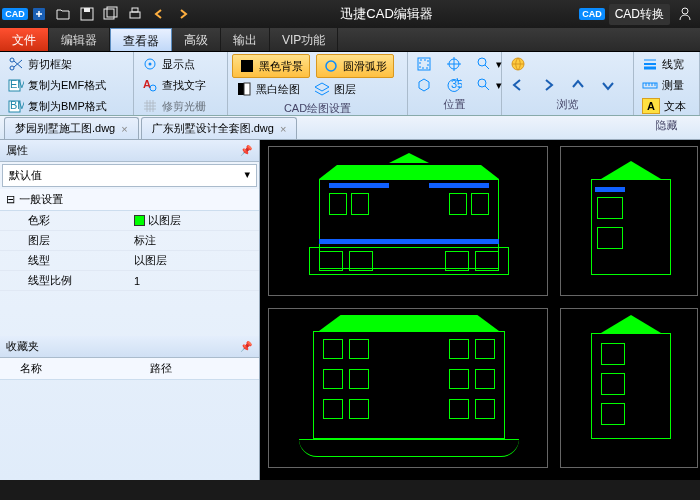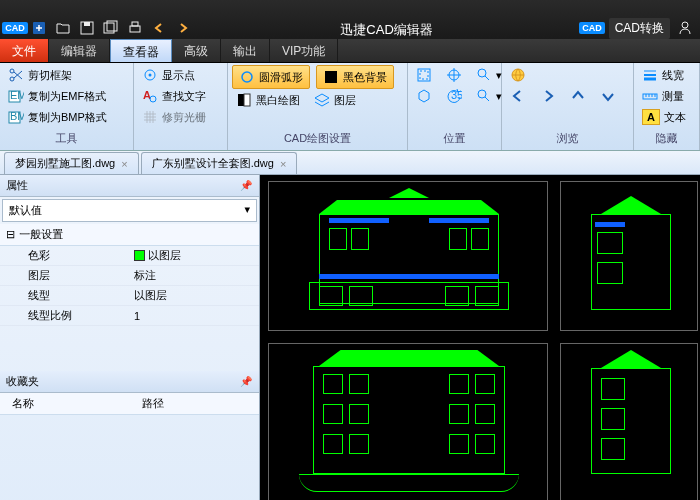--- a/index.html
+++ b/index.html
@@ -1,29 +1,29 @@
 <!DOCTYPE html>
 <html><head>
 <meta charset="utf-8">
 <style>
 *{margin:0;padding:0;box-sizing:border-box;font-family:"Microsoft YaHei",SimSun,sans-serif;font-size:11px;user-select:none}
 body{width:700px;height:500px;background:#1a1a1a;overflow:hidden}
-.titlebar{height:39px;background:linear-gradient(#2a2a2a,#1a1a1a);display:flex;align-items:flex-end;padding:0 4px;color:#fff}
+.titlebar{height:28px;background:linear-gradient(#2a2a2a,#1a1a1a);display:flex;align-items:center;padding:0 4px;color:#fff}
 .titlebar .tb-left{display:flex;gap:2px}
 .titlebar .tb-center{flex:1;text-align:center;font-size:13px}
 .titlebar .tb-right{display:flex;align-items:center;gap:4px}
 .tb-btn{width:22px;height:22px;display:flex;align-items:center;justify-content:center;border-radius:2px}
 .tb-btn svg{width:16px;height:16px}
 .cad-convert{background:#333;padding:2px 6px;border-radius:2px;font-size:12px}
 .cad-badge{background:#0a8cff;color:#fff;font-size:9px;padding:1px 3px;border-radius:2px;font-weight:bold}
 .menubar{height:24px;background:linear-gradient(#3a3a3a,#2a2a2a);display:flex;border-bottom:1px solid #000}
 .menu-tab{padding:4px 12px;color:#ddd;font-size:12px;border-right:1px solid #1a1a1a}
 .menu-tab.file{background:linear-gradient(#ff5030,#d03010);color:#fff}
 .menu-tab.active{background:linear-gradient(#e8f0ff,#c0d8f8);color:#000;border:1px solid #5a8cc0;border-bottom:none}
-.ribbon{height:88px;background:linear-gradient(#e0ecfa,#cde0f5);display:flex;border-bottom:1px solid #8aa}
+.ribbon{height:64px;background:linear-gradient(#e0ecfa,#cde0f5);display:flex;border-bottom:1px solid #8aa}
 .ribbon-group{border-right:1px solid #abc;display:flex;flex-direction:column;padding:2px 4px}
 .ribbon-group-body{flex:1;display:flex;flex-direction:column;gap:1px;justify-content:flex-start}
 .ribbon-group-label{text-align:center;font-size:11px;color:#446;padding:2px 0}
 .ribbon-btn{display:flex;align-items:center;gap:4px;padding:2px 4px;border-radius:2px;white-space:nowrap}
 .ribbon-btn.pill{background:linear-gradient(#ffe088,#ffc040);border:1px solid #d89820;padding:3px 6px}
 .mini-ico{width:16px;height:16px;display:inline-flex;align-items:center;justify-content:center;flex-shrink:0}
 .mini-ico svg{width:16px;height:16px}
 .ribbon-row{display:flex;gap:6px;align-items:center}
 .tabs{height:24px;background:linear-gradient(#eef4fc,#dae8f8);display:flex;align-items:flex-end;padding:0 4px;border-bottom:1px solid #9ab}
 .file-tab{padding:3px 10px;background:linear-gradient(#e8f0fc,#d4e4f8);border:1px solid #9ab;border-bottom:none;border-radius:3px 3px 0 0;margin-right:2px;display:flex;align-items:center;gap:6px}
@@ -31,21 +31,21 @@
 .workarea{display:flex;height:340px}
 .side{width:260px;background:linear-gradient(#eef4fc,#e0ecfa);border-right:1px solid #9ab;display:flex;flex-direction:column}
 .panel-hdr{background:linear-gradient(#e4eefc,#d0e0f4);padding:3px 6px;border-bottom:1px solid #abc;display:flex;justify-content:space-between;align-items:center}
 .panel-hdr .pin{font-size:10px}
 .combo{margin:2px;padding:3px 6px;background:#fff;border:1px solid #abc;display:flex;justify-content:space-between}
 .prop-section{padding:3px 6px;background:#f4f8ff;border-bottom:1px solid #cde;display:flex;align-items:center;gap:4px}
 .prop-row{display:flex;border-bottom:1px solid #e0e8f4}
 .prop-row .k{width:130px;padding:2px 4px 2px 28px}
 .prop-row .v{flex:1;padding:2px 4px;display:flex;align-items:center;gap:3px}
 .swatch{width:11px;height:11px;background:#00ff00;border:1px solid #333}
-.fav-hdr{display:flex;padding:3px 12px;border-bottom:1px solid #cde;background:#f4f8ff}
+.fav-hdr{display:flex;padding:3px 20px;border-bottom:1px solid #cde;background:#f4f8ff}
 .fav-hdr span:first-child{width:130px}
 .canvas{flex:1;background:#000;position:relative;overflow:hidden}
 .draw{position:absolute;border:1px solid #666}
 .bld{position:relative;width:100%;height:100%}
 .roof{position:absolute;background:#00ff00}
 .wall{position:absolute;border:1px solid #00ff00}
 .wnd{position:absolute;border:1px solid #00ff00;background:transparent}
 .blue{position:absolute;background:#1060ff}
 .A-txt{background:#ffe040;border:1px solid #d8a020;padding:1px 4px;font-weight:bold}
 </style>
@@ -183,32 +183,32 @@
         </div>
     </div>
     <div class="ribbon-group-label"></div>
   </div>
   <div class="ribbon-group" style="width:180px">
     <div class="ribbon-group-body">
       <div class="ribbon-row">
         <div class="ribbon-btn pill">
             <span class="mini-ico">
               <svg viewBox="0 0 16 16">
+                <rect x="2" y="2" width="12" height="12" fill="#000"></rect>
+              </svg>
+            </span>
+            <span>黑色背景</span>
+          </div>
+        <div class="ribbon-btn pill">
+            <span class="mini-ico">
+              <svg viewBox="0 0 16 16">
                 <circle cx="8" cy="8" r="5" fill="none" stroke="#0a8cff" stroke-width="1.5"></circle>
               </svg>
             </span>
             <span>圆滑弧形</span>
-          </div>
-        <div class="ribbon-btn pill">
-            <span class="mini-ico">
-              <svg viewBox="0 0 16 16">
-                <rect x="2" y="2" width="12" height="12" fill="#000"></rect>
-              </svg>
-            </span>
-            <span>黑色背景</span>
           </div>
       </div>
       <div class="ribbon-row">
         <div class="ribbon-btn">
             <span class="mini-ico">
               <svg viewBox="0 0 16 16">
                 <rect x="2" y="2" width="6" height="12" fill="#000"></rect>
                 <rect x="8" y="2" width="6" height="12" fill="#fff" stroke="#333"></rect>
               </svg>
             </span>

